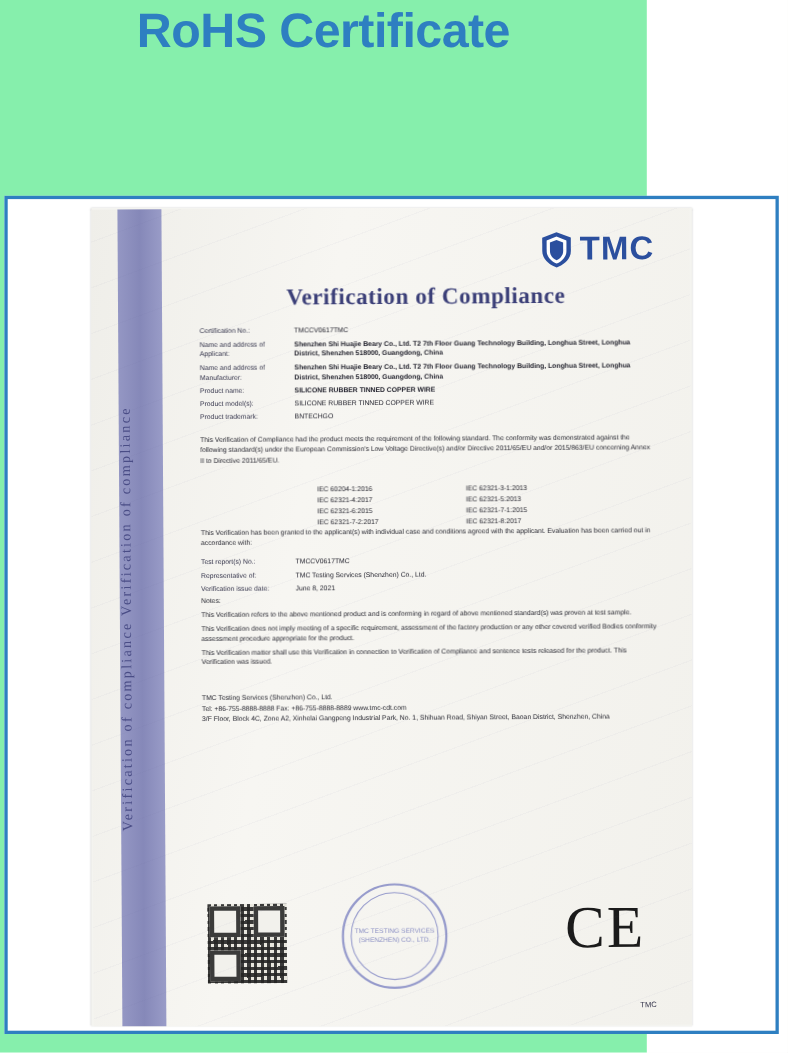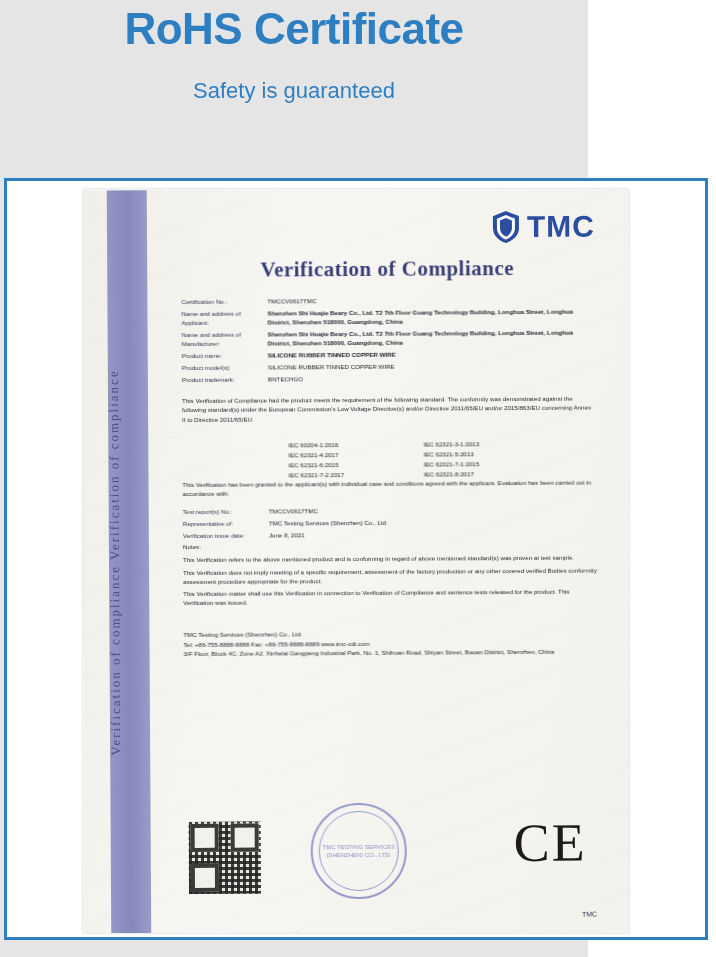--- a/index.html
+++ b/index.html
@@ -11,21 +11,21 @@
     width: 716px;
     height: 957px;
     font-family: "Liberation Sans", sans-serif;
     overflow: hidden;
     position: relative;
   }
   .page {
     width: 588px;
     height: 957px;
     position: relative;
-    background: #e5e5e5;
+    background: #86efac;
   }
   
   .header {
     text-align: center;
     padding-top: 4px;
   }
   .main-title {
     font-size: 44px;
     font-weight: bold;
     color: #2e7fc1;
@@ -328,21 +328,20 @@
       repeating-linear-gradient(-20deg, transparent 0 38px, rgba(90,90,140,0.5) 38px 39px);
   }
 </style>
 </head>
 <body>
 
 <div class="page">
 
   <div class="header">
     <h1 class="main-title">RoHS Certificate</h1>
-    <p class="sub-title">Safety is guaranteed</p>
   </div>
 
   <div class="frame">
     <div class="cert-wrap">
       <div class="cert-page">
 
         <div class="side-band"></div>
         <div class="side-text">
           <span>Verification  of  compliance  Verification  of  compliance</span>
         </div>

